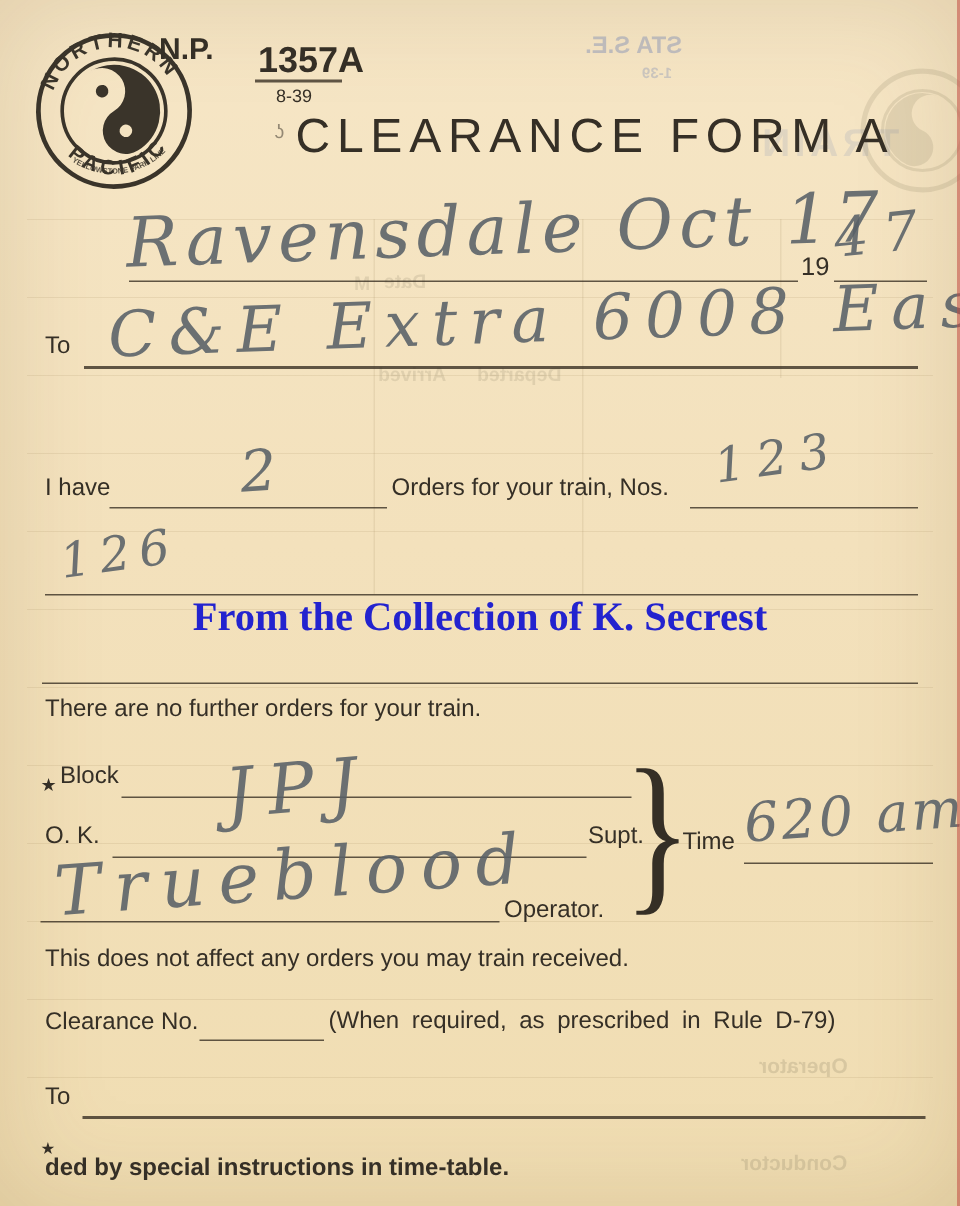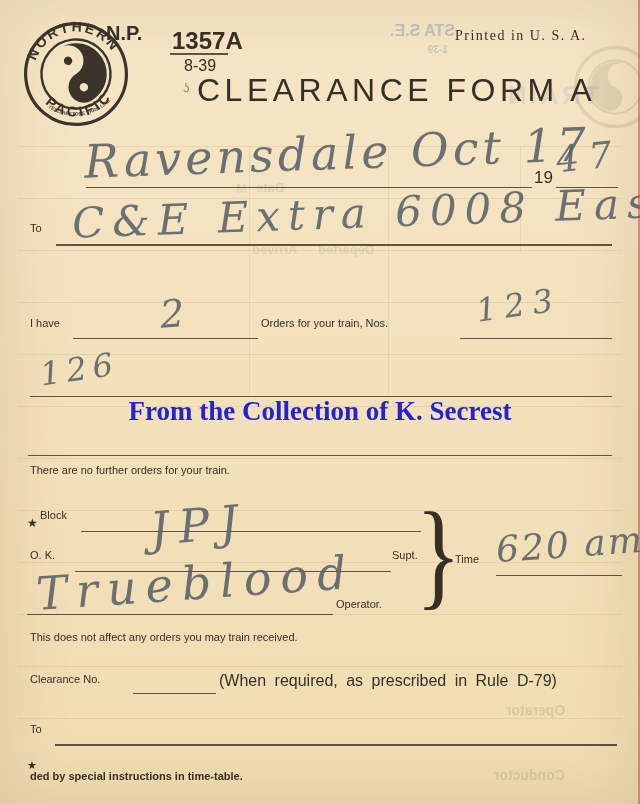--- a/index.html
+++ b/index.html
@@ -3,21 +3,21 @@
 <meta charset="utf-8">
 <style>
   html,body{margin:0;padding:0;}
   body{width:640px;height:804px;overflow:hidden;}
   #paper{
     position:relative;width:640px;height:804px;overflow:hidden;
     background:linear-gradient(180deg,#f6e6c6 0%,#f3e1bc 45%,#f0ddb2 100%);
     box-shadow:inset 0 0 70px rgba(125,95,45,.18);
     font-family:"Liberation Sans",sans-serif;
   }
-  .print{position:absolute;color:#352f26;font-size:11px;white-space:nowrap;
+  .print{position:absolute;color:#352f26;font-size:16px;white-space:nowrap;
     font-family:"Liberation Sans",sans-serif;}
   .serif{font-family:"Liberation Serif",serif;}
   .hand{position:absolute;color:rgba(88,96,102,.88);white-space:nowrap;
     font-family:"DejaVu Serif",serif;font-style:italic;}
   .rule{position:absolute;height:1px;background:rgba(52,43,32,.78);}
   .ghostText{position:absolute;transform:scaleX(-1);white-space:nowrap;
     font-weight:bold;color:#8f8569;opacity:.2;font-family:"Liberation Sans",sans-serif;}
   .ghostCol{position:absolute;width:1px;background:rgba(150,125,80,.13);}
   svg text{font-family:"Liberation Sans",sans-serif;}
 </style>
@@ -67,22 +67,21 @@
       <textPath href="#arcBottom" startOffset="50%" text-anchor="middle">PACIFIC</textPath>
     </text>
     <text font-size="5.5" font-weight="bold" fill="#2b261e" opacity=".85">
       <textPath href="#arcBanner" startOffset="50%" text-anchor="middle">YELLOWSTONE PARK LINE</textPath>
     </text>
   </svg>
 
   <div class="print" style="left:106px;top:22px;font-size:20px;font-weight:bold;">N.P.</div>
   <div class="print" style="left:172px;top:27px;font-size:24px;font-weight:bold;">1357A</div>
   <div class="rule" style="left:170px;top:53px;width:58px;height:2px;"></div>
-  <div class="print" style="left:184px;top:57px;font-size:16px;">8-39</div>
-  <div class="print serif" style="left:455px;top:28px;font-size:14px;letter-spacing:1.5px;">Printed in U. S. A.</div>
+  <div class="print" style="left:184px;top:57px;font-size:12px;">8-39</div>
   <div class="print" style="left:183px;top:80px;font-size:13px;opacity:.5;">ʖ</div>
   <div class="print" style="left:197px;top:72px;font-size:32px;font-weight:normal;letter-spacing:4.5px;">CLEARANCE FORM A</div>
 
   <div class="hand" style="left:84px;top:126px;font-size:46px;letter-spacing:4px;transform:rotate(-2deg);">Ravensdale Oct 17</div>
   <div class="rule" style="left:86px;top:187px;width:446px;"></div>
   <div class="print" style="left:534px;top:168px;font-size:17px;">19</div>
   <div class="rule" style="left:556px;top:187px;width:62px;"></div>
   <div class="hand" style="left:556px;top:136px;font-size:36px;letter-spacing:10px;transform:rotate(-6deg);">47</div>
 
   <div class="print" style="left:30px;top:222px;">To</div>

